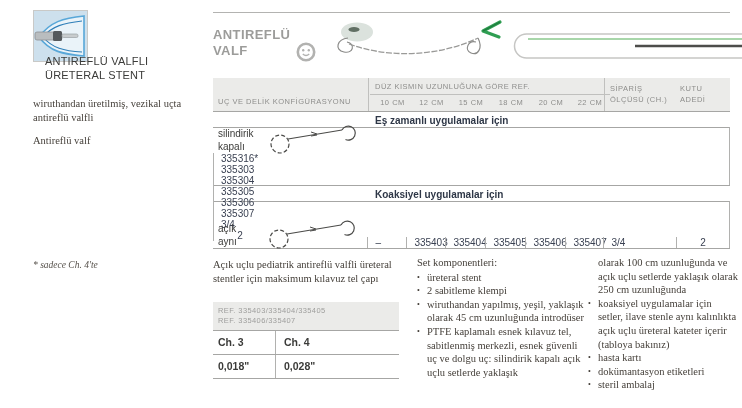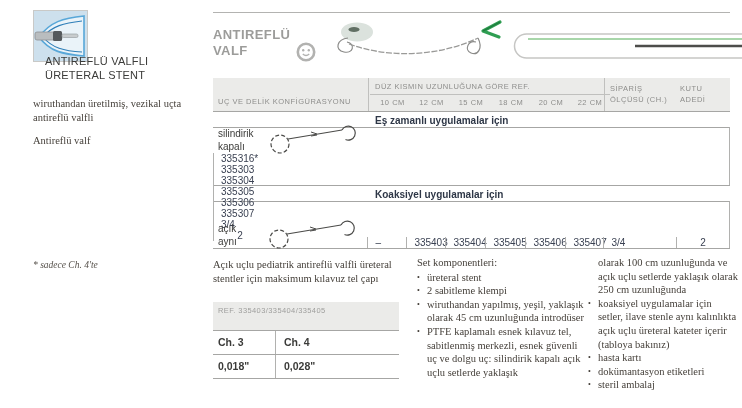--- a/index.html
+++ b/index.html
@@ -226,20 +226,21 @@
     </div>
 
     <div class="tbl-bottom"></div>
   </div>
 
   <div class="gw-intro serif">Açık uçlu pediatrik antireflü valfli üreteral stentler için maksimum kılavuz tel çapı</div>
 
   <div class="gw-table">
     <div class="gw-band">
       <div>REF. 335403/335404/335405</div>
+      <div>REF. 335406/335407</div>
     </div>
     <div class="gw-row">
       <div class="c1">Ch. 3</div>
       <div class="c2">Ch. 4</div>
     </div>
     <div class="gw-row">
       <div class="c1">0,018"</div>
       <div class="c2">0,028"</div>
     </div>
   </div>

